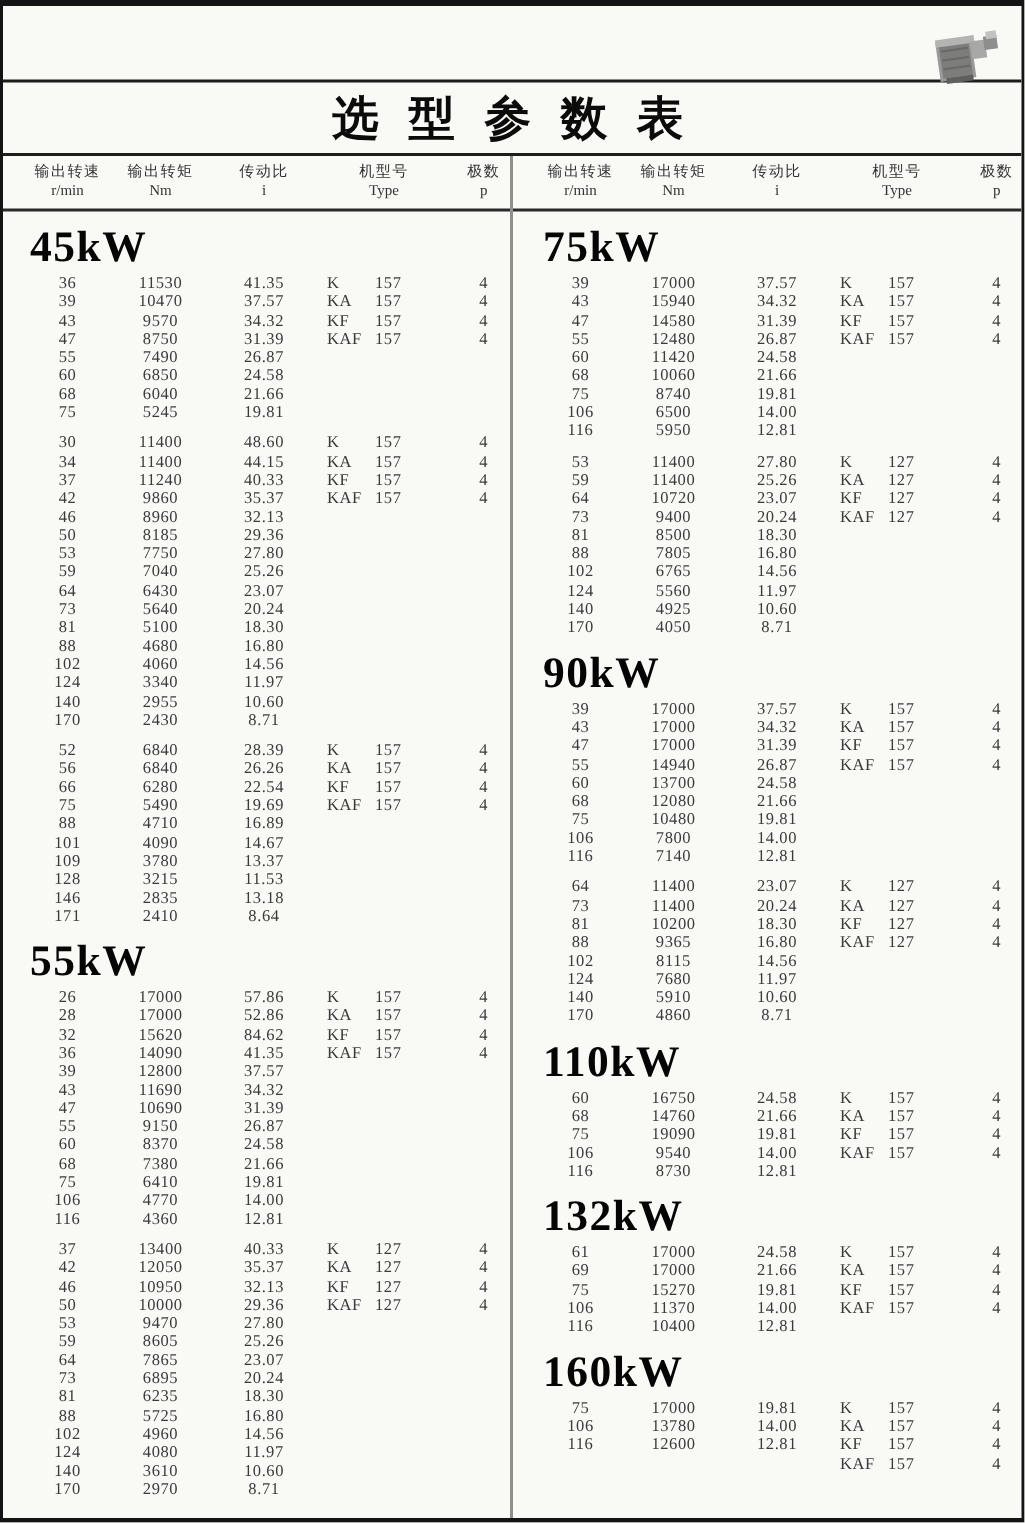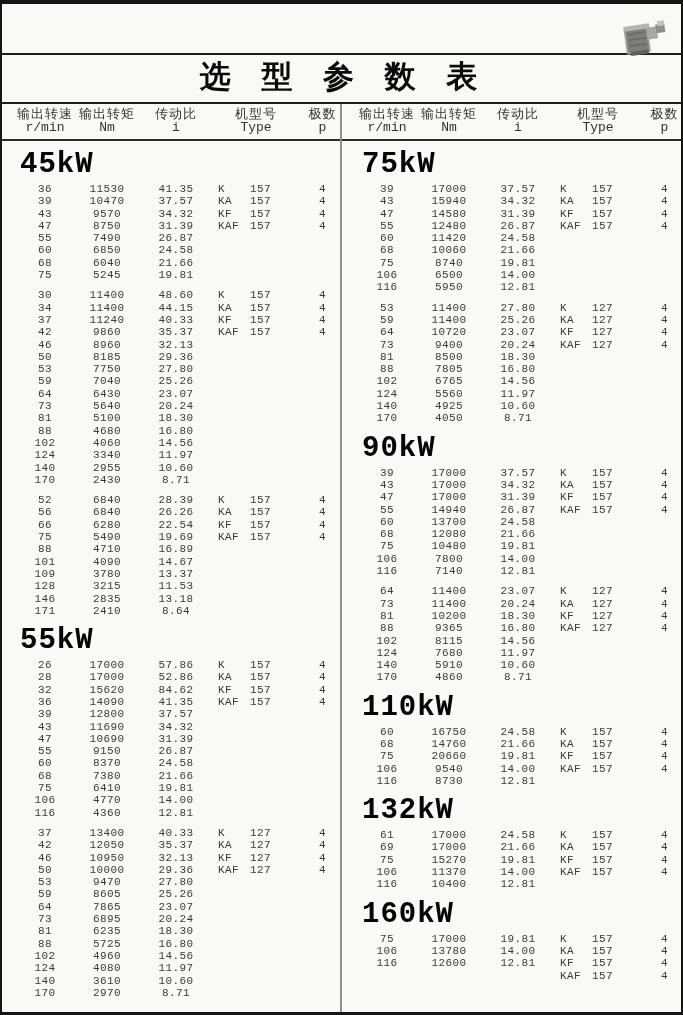--- a/index.html
+++ b/index.html
@@ -7,21 +7,21 @@
     position:relative;
     width:683px;height:1015px;
     box-sizing:border-box;
     margin:0 auto;
     background:#f9f9f6;
     border-top:4px solid #141414;
     border-bottom:3px solid #141414;
     border-left:2px solid #141414;
     border-right:2px solid #141414;
     overflow:hidden;
-    font-family:Liberation Mono, monospace;
+    font-family:Liberation Serif, serif;
     color:#383838;
   }
   .photo{
     position:absolute;top:10px;right:10px;width:52px;height:48px;
   }
   .rule1{border-top:2px solid #1d1d1d;margin-top:49px;}
   .page-title{
     text-align:center;
     font-size:31px;
     font-weight:bold;
@@ -33,21 +33,21 @@
   }
   .rule2{border-top:2px solid #1d1d1d;}
   .table-area{position:relative;height:912px;}
   .v-divider{
     position:absolute;left:338px;top:0;bottom:0;width:2px;background:#8f8f8c;
   }
   .thead{display:flex;}
   .th-half{width:338px;box-sizing:border-box;padding:4px 0 5px 14px;}
   .th-half.right{width:339px;padding-left:18px;}
   .hgrid{display:grid;grid-template-columns:58px 66px 72px 88px 45px;}
-  .hcell{text-align:center;font-size:13px;color:#333;line-height:13px;letter-spacing:1px;}
+  .hcell{text-align:center;font-size:10px;color:#333;line-height:13px;letter-spacing:1px;}
   .hunit{letter-spacing:0;}
   .rule3{border-top:2px solid #2a2a2a;}
   .tbody{display:flex;}
   .col{width:338px;box-sizing:border-box;padding:0 16px 0 14px;}
   .col.right{width:339px;padding-left:18px;}
   .kw-heading{
     font-size:29px;font-weight:900;color:#050505;
     letter-spacing:1px;line-height:32px;height:32px;
     margin:8px 0 2px 4px;
   }
@@ -941,21 +941,21 @@
             <div class="row">
               <span class="c c-speed">68</span>
               <span class="c c-torque">14760</span>
               <span class="c c-ratio">21.66</span>
               <span class="c c-type-code">KA</span>
               <span class="c c-type-size">157</span>
               <span class="c c-poles">4</span>
             </div>
             <div class="row">
               <span class="c c-speed">75</span>
-              <span class="c c-torque">20660</span>
+              <span class="c c-torque">19090</span>
               <span class="c c-ratio">19.81</span>
               <span class="c c-type-code">KF</span>
               <span class="c c-type-size">157</span>
               <span class="c c-poles">4</span>
             </div>
             <div class="row">
               <span class="c c-speed">106</span>
               <span class="c c-torque">9540</span>
               <span class="c c-ratio">14.00</span>
               <span class="c c-type-code">KAF</span>

